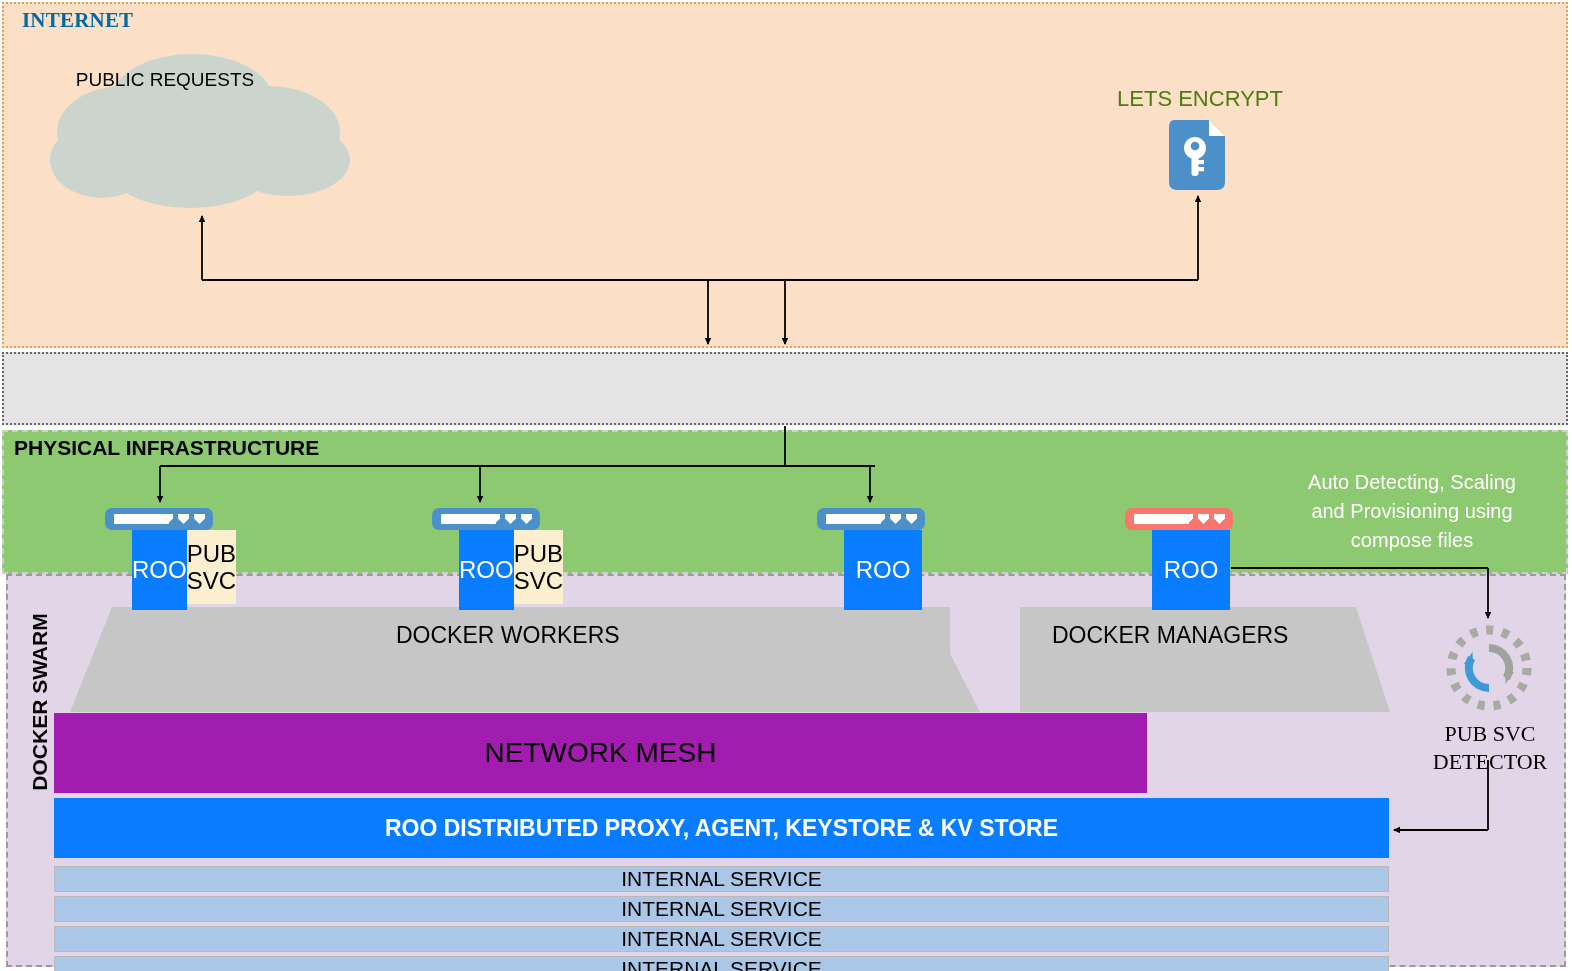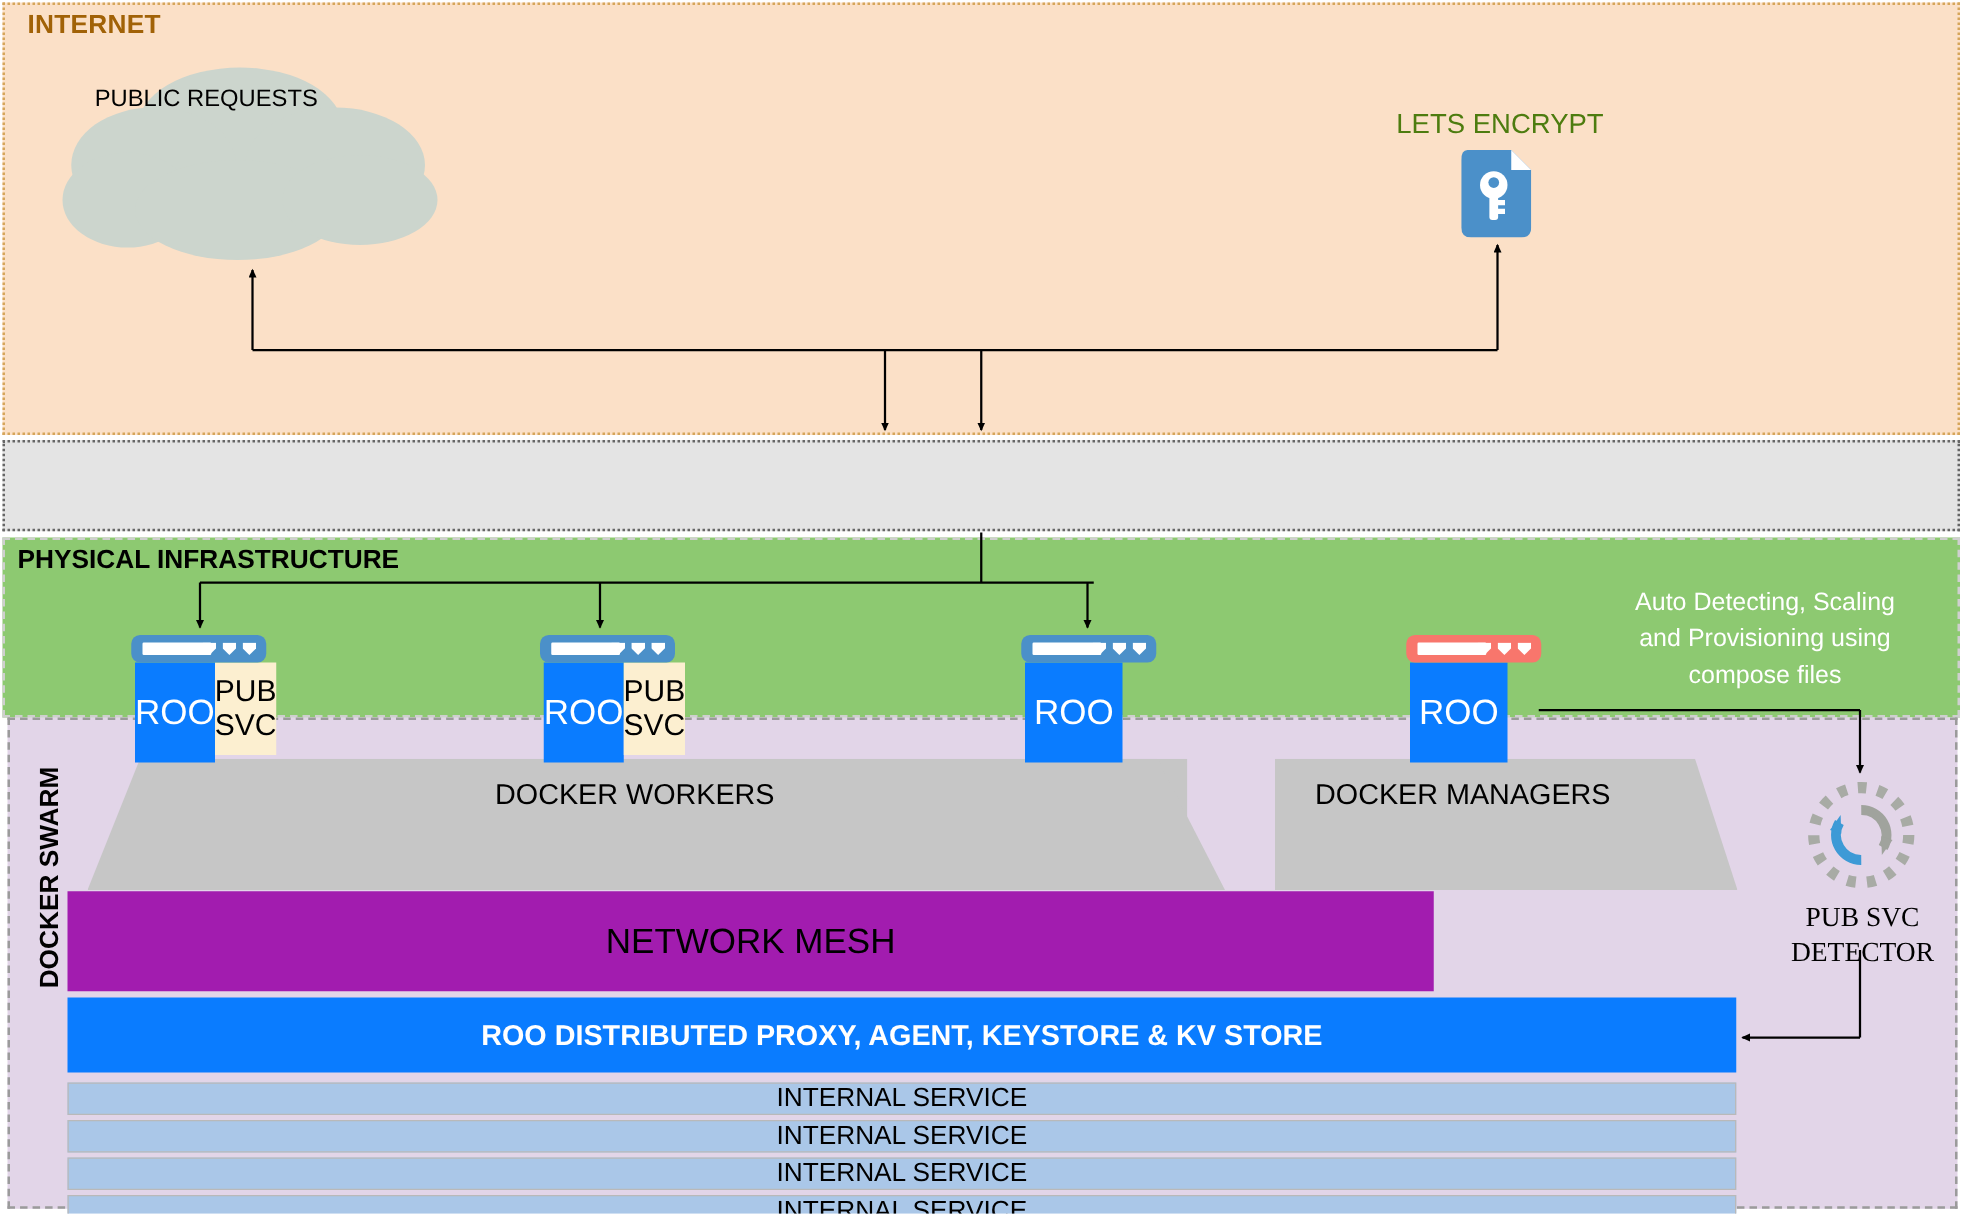--- a/index.html
+++ b/index.html
@@ -21,22 +21,23 @@
 
   
   #internet-band {
     left: 2px; top: 2px; width: 1566px; height: 346px;
     background: #fbe0c7;
     border: 2px dotted #d6a55a;
     box-sizing: border-box;
   }
   #internet-label {
     left: 22px; top: 8px;
-    font-size: 21px; font-weight: bold; color: #a16207;
+    font-size: 21px; font-weight: bold; color: #0369a1;
     letter-spacing: 0.2px;
+    font-family: Liberation Serif, serif;
   }
 
   #lb-band {
     left: 2px; top: 352px; width: 1566px; height: 73px;
     background: #e4e4e4;
     border: 2px dotted #666;
     box-sizing: border-box;
   }
   #lb-text {
     left: 0; top: 0; width: 100%; height: 100%;
@@ -115,21 +116,21 @@
     display: flex; gap: 5px;
   }
   .node-top .dot {
     width: 11px; height: 10px; background: #fff;
     clip-path: polygon(0% 0%, 100% 0%, 100% 45%, 50% 100%, 0% 45%);
   }
   .node-body {
     width: 78px; height: 80px;
     background: #0a7cff;
     display: flex; align-items: center; justify-content: center;
-    color: #fff; font-size: 28px;
+    color: #fff; font-size: 24px; margin-left: 24px;
   }
   .pub-svc {
     width: 64px; height: 74px;
     background: #fcefd0;
     display: flex; flex-direction: column;
     align-items: center; justify-content: center;
     font-size: 24px; color: #000; line-height: 27px;
   }
 
   

